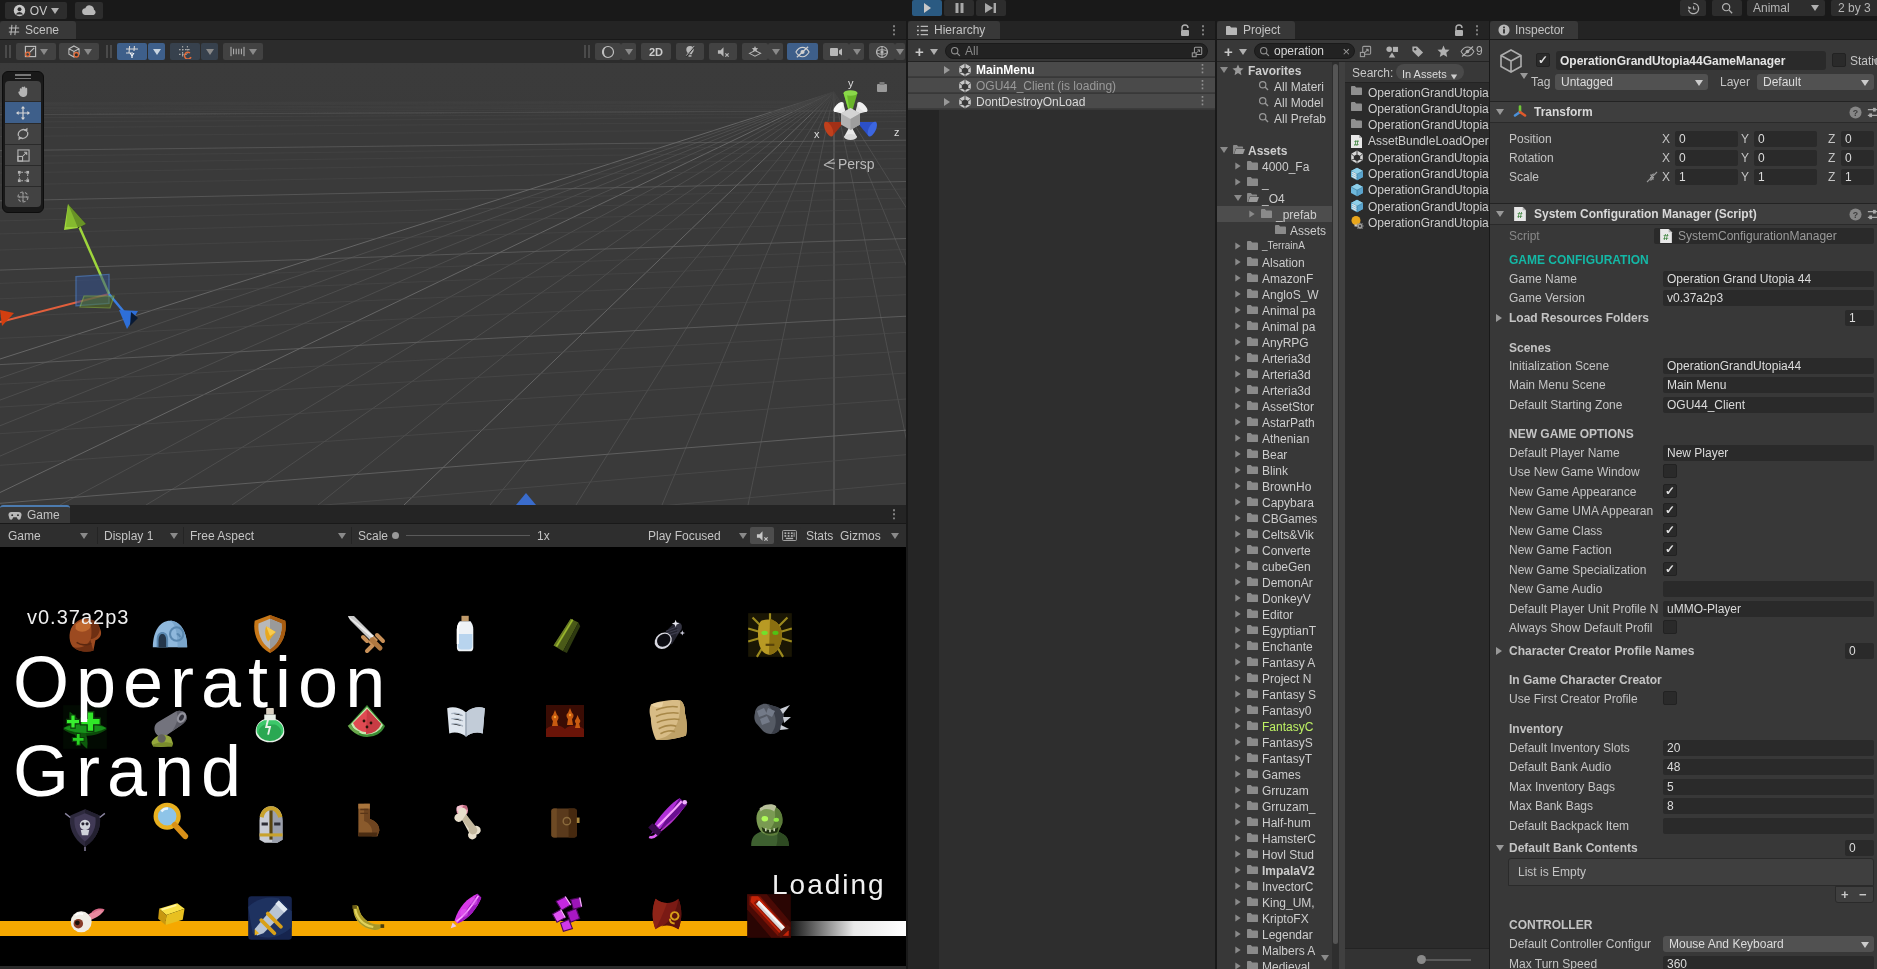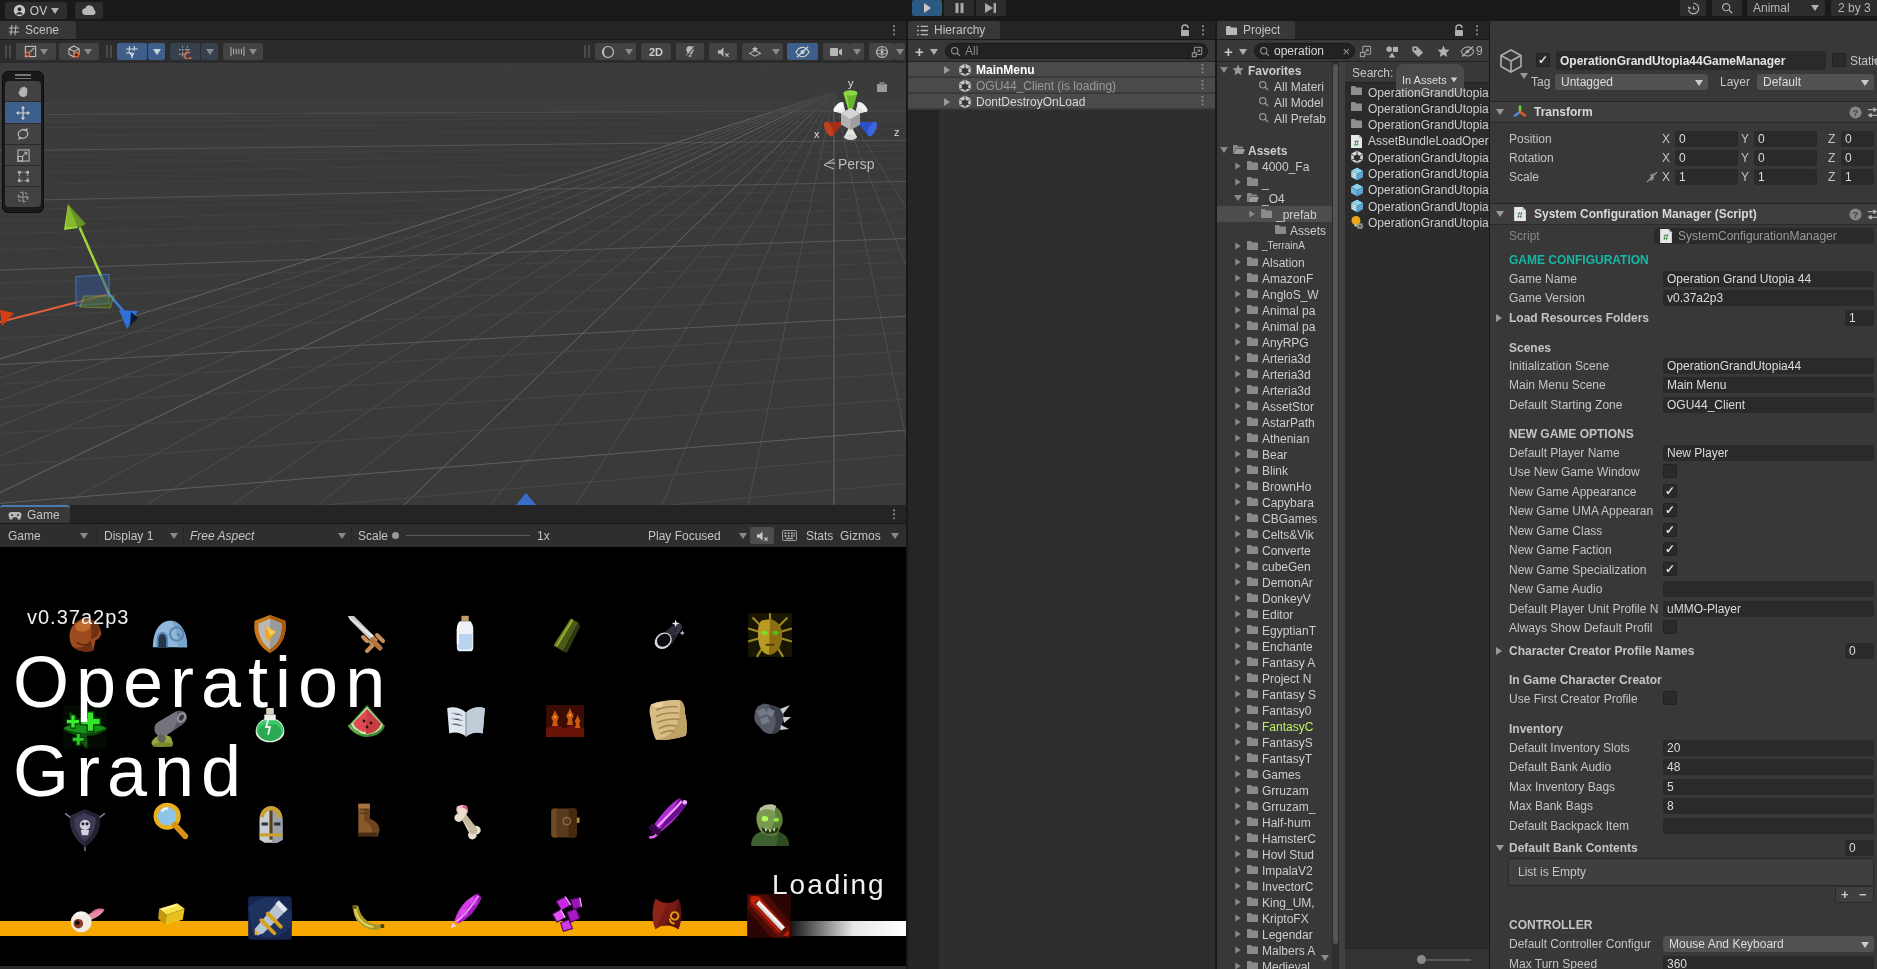--- a/index.html
+++ b/index.html
@@ -415,21 +415,21 @@
       </div>
       <div class="abs ellip" style="right:6px;top:2px;font-size:12px;">⋮</div>
     </div>
     <div class="abs toolbar" style="left:0;top:19px;width:906px;height:23px;background:#2e2e2e;">
       <div class="abs lbl" style="left:8px;top:5px;">Game</div>
       <div class="abs tri-d" style="left:80px;top:9px;"></div>
       <div class="abs" style="left:97px;top:3px;width:1px;height:17px;background:#242424;"></div>
       <div class="abs lbl" style="left:104px;top:5px;">Display 1</div>
       <div class="abs tri-d" style="left:170px;top:9px;"></div>
       <div class="abs" style="left:183px;top:3px;width:1px;height:17px;background:#242424;"></div>
-      <div class="abs lbl" style="left:190px;top:5px;font-style:italic;">Free Aspect</div>
+      <div class="abs lbl" style="left:190px;top:5px;">Free Aspect</div>
       <div class="abs tri-d" style="left:338px;top:9px;"></div>
       <div class="abs" style="left:351px;top:3px;width:1px;height:17px;background:#242424;"></div>
       <div class="abs lbl" style="left:358px;top:5px;">Scale</div>
       <div class="abs" style="left:392px;top:8px;width:7px;height:7px;border-radius:50%;background:#999;"></div>
       <div class="abs" style="left:406px;top:10.5px;width:124px;height:1.5px;background:#5a5a5a;"></div>
       <div class="abs lbl" style="left:537px;top:5px;">1x</div>
       <div class="abs lbl" style="left:648px;top:5px;">Play Focused</div>
       <div class="abs tri-d" style="left:739px;top:9px;"></div>
       <div class="abs btn" style="left:750px;top:3px;width:24px;height:17px;background:#4d4d4d;">
         <svg width="13" height="12" viewBox="0 0 14 12">
@@ -1374,21 +1374,21 @@
           </div>
     <span class="abs" style="left:45px;top:1.5px;color:#cdcdcd;font-size:12px;font-weight:normal;white-space:nowrap;">Hovl Stud</span>
         </div>
         <div class="abs" style="left:0;top:800px;width:122px;height:16px;overflow:hidden;">
           <div class="tri-r" style="position:absolute;left:18px;top:4px;transform:scale(.9);"></div>
     <div class="abs" style="left:29px;top:2px;">
             <svg width="13" height="11" viewBox="0 0 14 12">
               <path d="M1 2 a1 1 0 0 1 1-1 h3.2 l1.4 1.8 H12 a1 1 0 0 1 1 1 V10 a1 1 0 0 1-1 1 H2 a1 1 0 0 1-1-1 z" fill="#8a8a8a"></path>
             </svg>
           </div>
-    <span class="abs" style="left:45px;top:1.5px;color:#cdcdcd;font-size:12px;font-weight:normal;white-space:nowrap;">ImpalaV2</span>
+    <span class="abs" style="left:45px;top:1.5px;color:#cdcdcd;font-size:12px;font-weight:bold;white-space:nowrap;">ImpalaV2</span>
         </div>
         <div class="abs" style="left:0;top:816px;width:122px;height:16px;overflow:hidden;">
           <div class="tri-r" style="position:absolute;left:18px;top:4px;transform:scale(.9);"></div>
     <div class="abs" style="left:29px;top:2px;">
             <svg width="13" height="11" viewBox="0 0 14 12">
               <path d="M1 2 a1 1 0 0 1 1-1 h3.2 l1.4 1.8 H12 a1 1 0 0 1 1 1 V10 a1 1 0 0 1-1 1 H2 a1 1 0 0 1-1-1 z" fill="#8a8a8a"></path>
             </svg>
           </div>
     <span class="abs" style="left:45px;top:1.5px;color:#cdcdcd;font-size:12px;font-weight:normal;white-space:nowrap;">InvectorC</span>
         </div>
@@ -1438,21 +1438,21 @@
     <span class="abs" style="left:45px;top:1.5px;color:#cdcdcd;font-size:12px;font-weight:normal;white-space:nowrap;">Medieval</span>
         </div>
         <div class="abs" style="left:115px;top:0;width:7px;height:907px;background:#2e2e2e;"></div>
         <div class="abs" style="left:116px;top:2px;width:5px;height:880px;background:#555;border-radius:3px;"></div>
         <div class="abs tri-d" style="left:104px;top:893px;"></div>
       </div>
     <div class="abs" style="left:122px;top:41px;width:6px;height:907px;background:#404040;"></div>
     <div class="abs" style="left:128px;top:41px;width:144px;height:907px;background:#2b2b2b;" id="presults">
       <div class="abs" style="left:0;top:0;width:144px;height:21px;background:#383838;border-bottom:1px solid #232323;">
         <span class="abs" style="left:7px;top:4px;color:#c8c8c8;font-size:12px;">Search:</span>
-        <span class="abs drop" style="left:51px;top:2px;height:32px;border-radius:8px;background:#4a4a4a;font-size:11px;">In Assets&nbsp;<span class="tri-d" style="border-top-color:#ccc;transform:scale(.8);"></span></span>
+        <span class="abs drop" style="left:51px;top:2px;height:16px;border-radius:8px;background:#4a4a4a;font-size:11px;align-items:flex-end;">In Assets&nbsp;<span class="tri-d" style="border-top-color:#ccc;transform:scale(.8);"></span></span>
       </div>
       <div id="prows">
           <div class="abs" style="left:0;top:22px;width:144px;height:16px;overflow:hidden;">
       <div class="abs" style="left:5px;top:1px;">
               <svg width="13" height="11" viewBox="0 0 14 12">
                 <path d="M1 2 a1 1 0 0 1 1-1 h3.2 l1.4 1.8 H12 a1 1 0 0 1 1 1 V10 a1 1 0 0 1-1 1 H2 a1 1 0 0 1-1-1 z" fill="#8f8f8f"></path>
               </svg>
             </div>
       <span class="abs" style="left:23px;top:1.5px;color:#cdcdcd;font-size:12px;white-space:nowrap;">OperationGrandUtopia</span>
           </div>
@@ -1543,20 +1543,30 @@
           </div>
         </div>
       <div class="abs" style="left:0;top:886px;width:144px;height:21px;background:#333333;border-top:1px solid #232323;">
         <div class="abs" style="left:72px;top:6px;width:9px;height:9px;border-radius:50%;background:#8a8a8a;"></div>
         <div class="abs" style="left:81px;top:10px;width:45px;height:1.5px;background:#5a5a5a;"></div>
       </div>
     </div>
   </div>
 
   <div class="abs" style="left:1490px;top:21px;width:387px;height:948px;background:#383838;overflow:hidden;" id="inspector">
+    <div class="abs tabbar" style="left:0;top:0;width:387px;height:19px;">
+      <div class="tab abs" style="left:0;top:0;width:88px;gap:5px;">
+        <svg width="12" height="12" viewBox="0 0 14 14">
+            <circle cx="7" cy="7" r="6.5" fill="#b8b8b8"></circle>
+            <rect x="6" y="6" width="2" height="5" fill="#282828"></rect>
+            <rect x="6" y="3" width="2" height="2" fill="#282828"></rect>
+          </svg>
+        Inspector
+      </div>
+    </div>
     <div id="insp" class="abs" style="left:0;top:0;width:387px;height:948px;">
         <svg class="abs" style="left:8px;top:27px;" width="26" height="26" viewBox="0 0 26 26">
           <path d="M13 2 L23 7.5 V18.5 L13 24 L3 18.5 V7.5 z M3 7.5 L13 13 L23 7.5 M13 13 V24" fill="none" stroke="#adadad" stroke-width="1.6"></path>
         </svg>
         <div class="abs tri-d" style="left:30px;top:52px;border-top-color:#999;"></div>
         <div class="abs chk" style="left:46px;top:32px;">✓</div>
         <div class="abs field" style="left:66px;top:30px;width:270px;height:19px;border-radius:3px;font-weight:bold;color:#e4e4e4;">OperationGrandUtopia44GameManager</div>
         <div class="abs chk" style="left:342px;top:32px;"></div>
         <span class="abs" style="left:360px;top:33px;color:#c4c4c4;font-size:12px;">Static</span>
         <div class="abs tri-d" style="left:383px;top:38px;border-top-color:#999;"></div>

